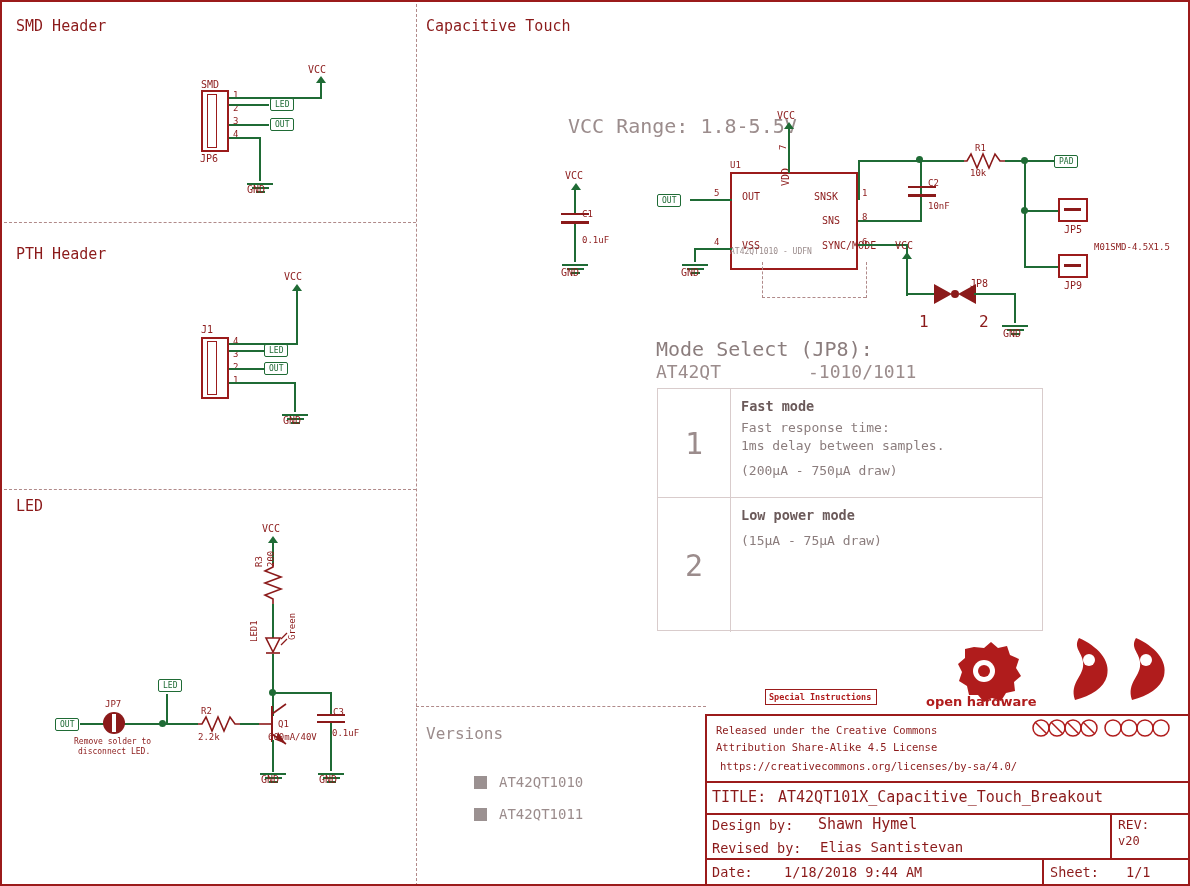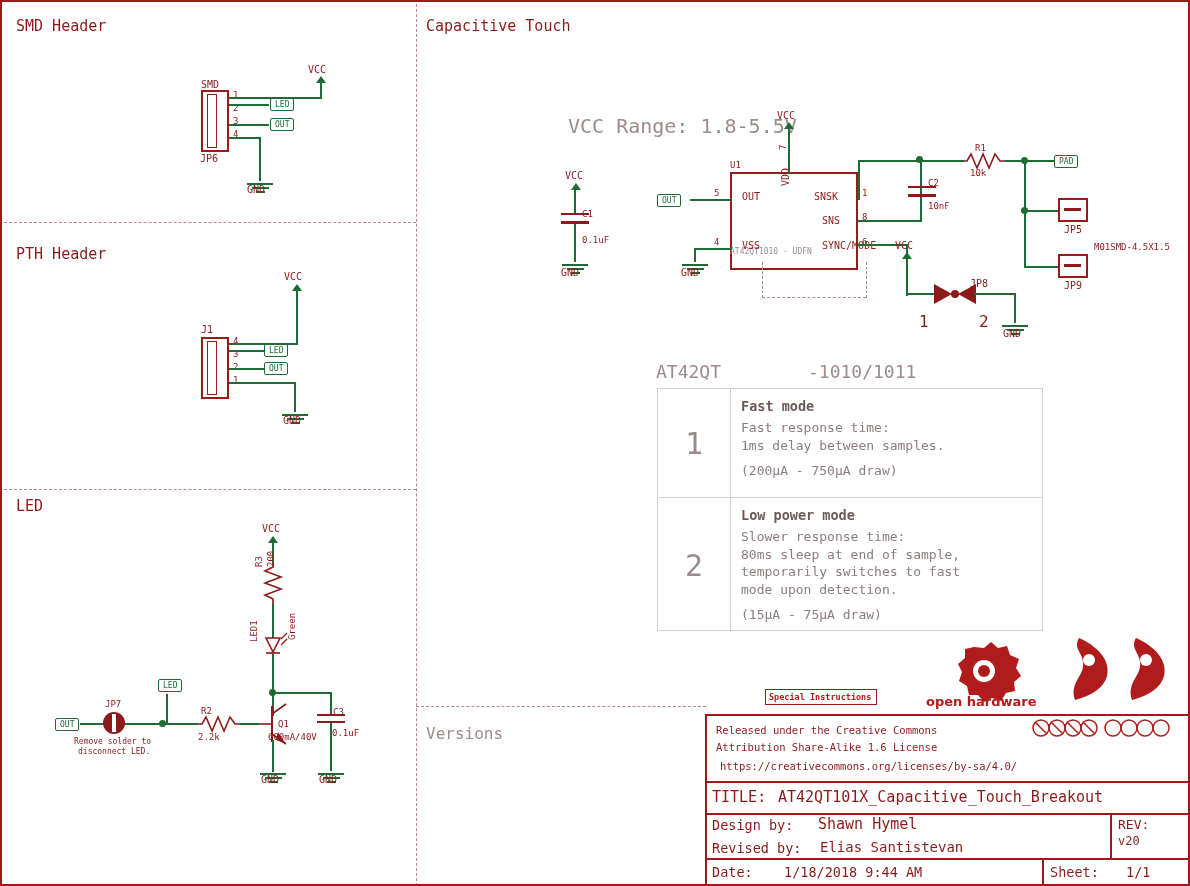--- a/index.html
+++ b/index.html
@@ -281,46 +281,53 @@
     <i style="width:26px;"></i>
       <i style="width:17px;"></i>
       <i style="width:9px;"></i>
   </div>
   <div class="abs lbl sm" style="left:1001px;top:326px;">GND</div>
 
   <div class="dash-h" style="left:760px;top:295px;width:104px;"></div>
   <div class="dash-v" style="left:760px;top:260px;height:36px;"></div>
   <div class="dash-v" style="left:864px;top:260px;height:36px;"></div>
 
+  <div class="abs lbl" style="left:654px;top:335px;font-size:20px;color:#8b7d7d;">Mode Select (JP8):</div>
   <div class="abs lbl" style="left:654px;top:359px;font-size:18px;color:#9b8c8c;">AT42QT</div>
   <div class="abs lbl" style="left:806px;top:359px;font-size:18px;color:#9b8c8c;">-1010/1011</div>
 
   <div class="mode-table" style="left:655px;top:386px;width:386px;height:243px;">
     <div class="mode-row" style="height:108px;">
       <div class="mode-num">1</div>
       <div class="mode-body">
         <b>Fast mode</b>
         <span style="white-space:pre-line;">Fast response time:
 1ms delay between samples.</span>
         <span class="draw">(200µA - 750µA draw)</span>
       </div>
     </div>
     <div class="mode-row" style="height:134px;">
       <div class="mode-num">2</div>
       <div class="mode-body">
         <b>Low power mode</b>
-        <span style="white-space:pre-line;">Slower response time:
-80ms sleep at end of sample,
-temporarily switches to fast
-mode upon detection.</span>
         <span class="draw">(15µA - 75µA draw)</span>
       </div>
     </div>
   </div>
 
+  <div class="abs" style="left:472px;top:772px;">
+    <div class="ver-item">
+      <span class="ver-box"></span>
+      <span>AT42QT1010</span>
+    </div>
+    <div class="ver-item">
+      <span class="ver-box"></span>
+      <span>AT42QT1011</span>
+    </div>
+  </div>
 
   <svg class="abs" style="left:946px;top:640px;" width="72" height="58" viewBox="0 0 72 58">
     <g fill="#b01c1c">
       <path d="M36 6 l7 -6 l7 6 l9 -2 l3 9 l9 4 l-3 9 l5 8 l-7 6 l1 9 l-9 2 l-5 8 l-9 -3 l-8 4 l-6 -7 l-9 0 l-2 -9 l-8 -5 l3 -9 l-4 -8 l7 -6 l0 -9 l9 -2 z"></path>
     </g>
     <circle cx="36" cy="29" r="11" fill="#ffffff"></circle>
     <circle cx="36" cy="29" r="6" fill="#b01c1c"></circle>
   </svg>
   <div class="abs" style="left:924px;top:692px;font-size:13px;font-weight:bold;color:#b01c1c;font-family:'DejaVu Sans',sans-serif;">open hardware</div>
 
@@ -359,21 +366,21 @@
 
   <div class="tb-line" style="left:703px;top:712px;width:487px;height:2px;"></div>
   <div class="tb-line" style="left:703px;top:779px;width:487px;height:2px;"></div>
   <div class="tb-line" style="left:703px;top:811px;width:487px;height:2px;"></div>
   <div class="tb-line" style="left:703px;top:856px;width:487px;height:2px;"></div>
   <div class="tb-line" style="left:703px;top:712px;width:2px;height:172px;"></div>
   <div class="tb-line" style="left:1108px;top:811px;width:2px;height:45px;"></div>
   <div class="tb-line" style="left:1040px;top:856px;width:2px;height:28px;"></div>
 
   <div class="abs cc-txt" style="left:714px;top:721px;">Released under the Creative Commons</div>
-  <div class="abs cc-txt" style="left:714px;top:738px;">Attribution Share-Alike 1.6 License</div>
+  <div class="abs cc-txt" style="left:714px;top:738px;">Attribution Share-Alike 4.5 License</div>
   <div class="abs cc-txt" style="left:718px;top:757px;">https://creativecommons.org/licenses/by-sa/4.0/</div>
 
   <div class="abs" style="left:710px;top:786px;font-size:15px;">TITLE:</div>
   <div class="abs" style="left:776px;top:786px;font-size:15px;">AT42QT101X_Capacitive_Touch_Breakout</div>
 
   <div class="abs" style="left:710px;top:815px;font-size:13.5px;">Design by:</div>
   <div class="abs" style="left:816px;top:813px;font-size:15px;">Shawn Hymel</div>
   <div class="abs" style="left:710px;top:838px;font-size:13.5px;">Revised by:</div>
   <div class="abs" style="left:818px;top:837px;font-size:14px;">Elias Santistevan</div>
 

